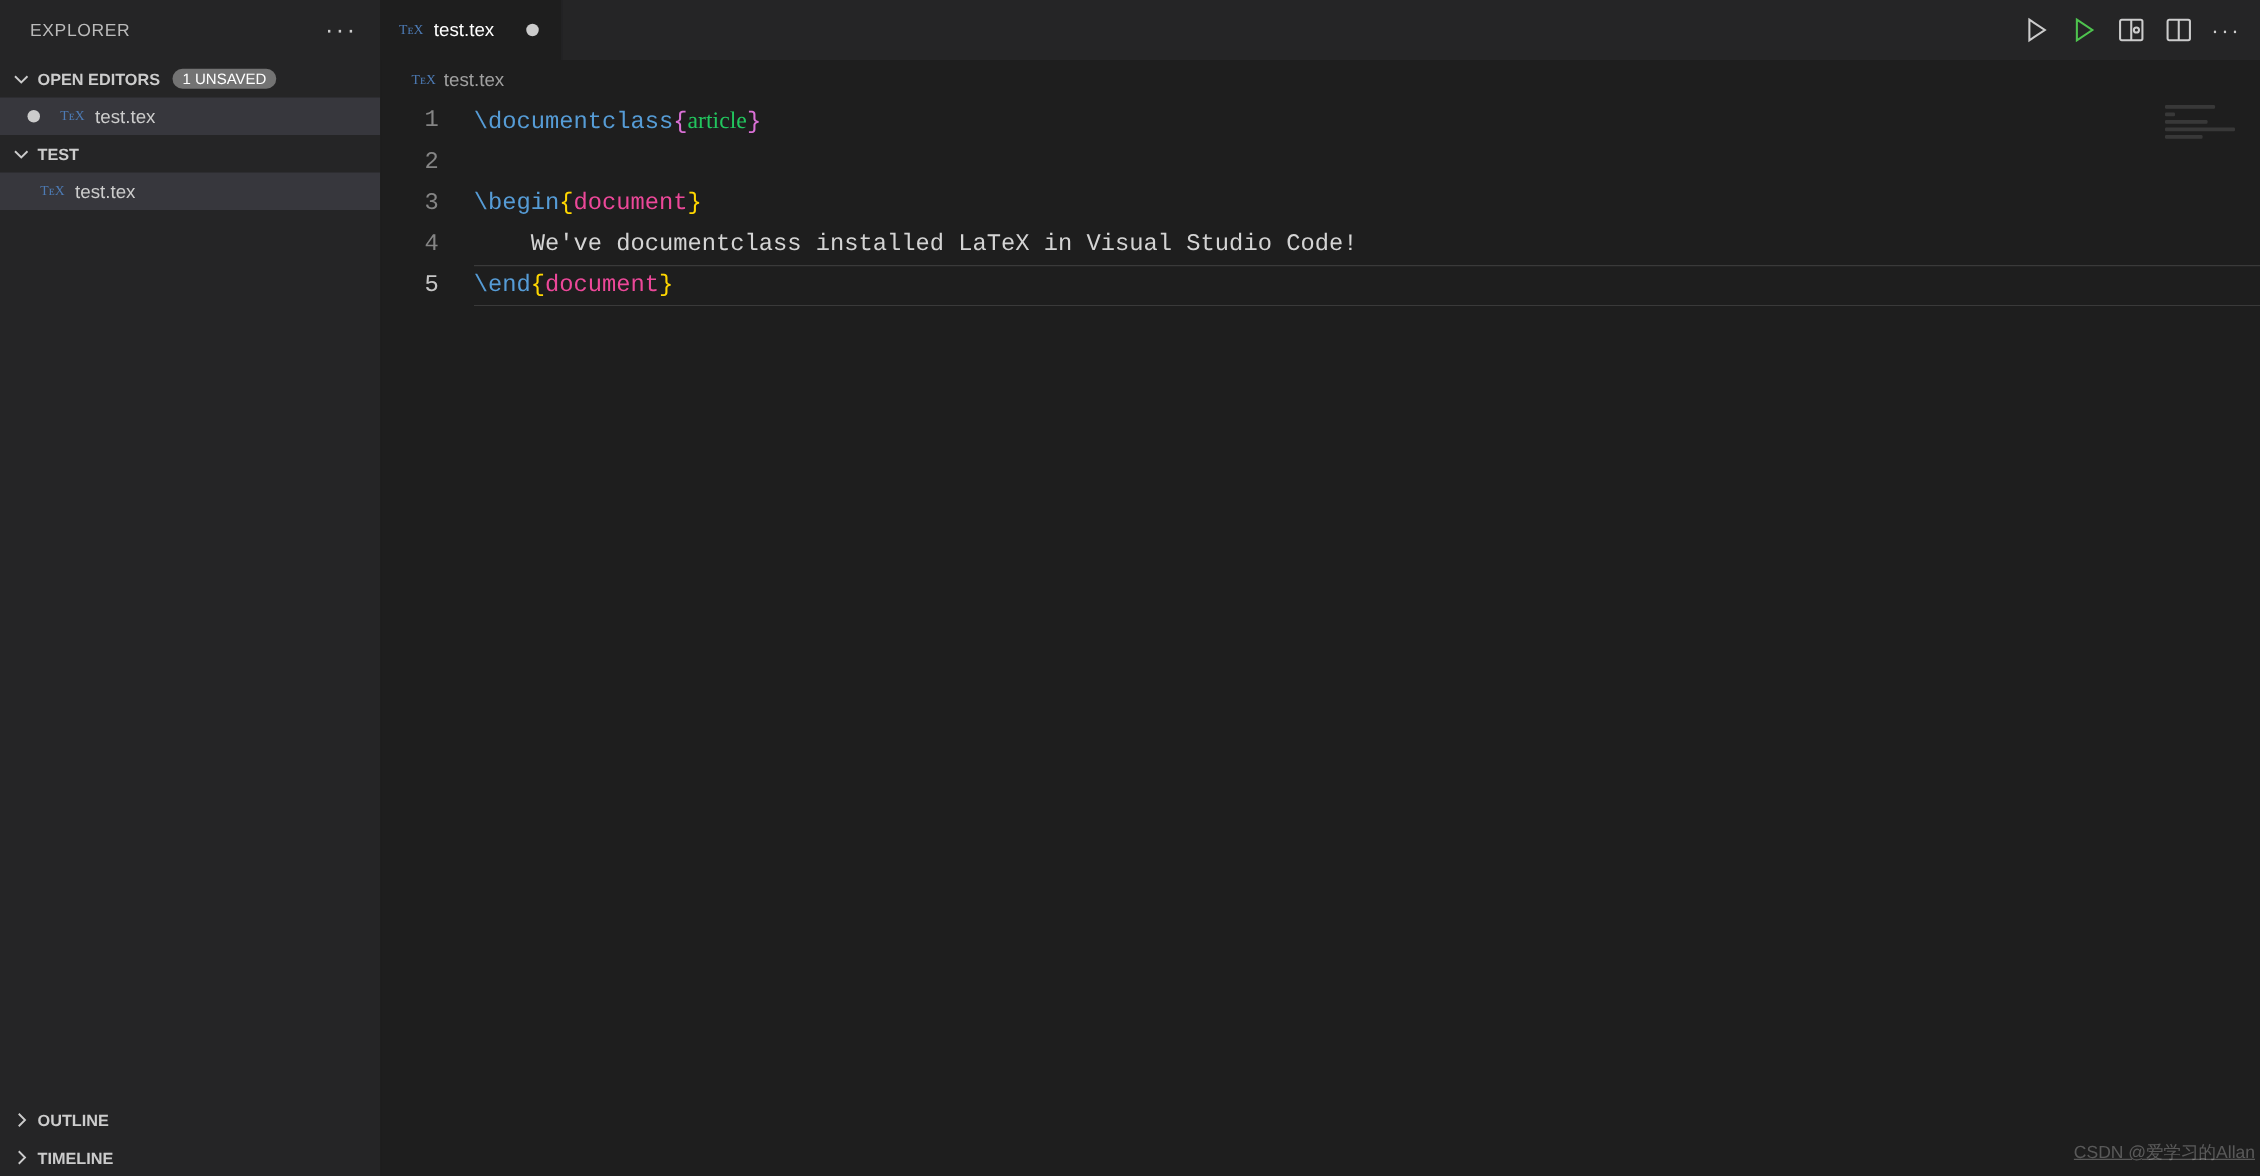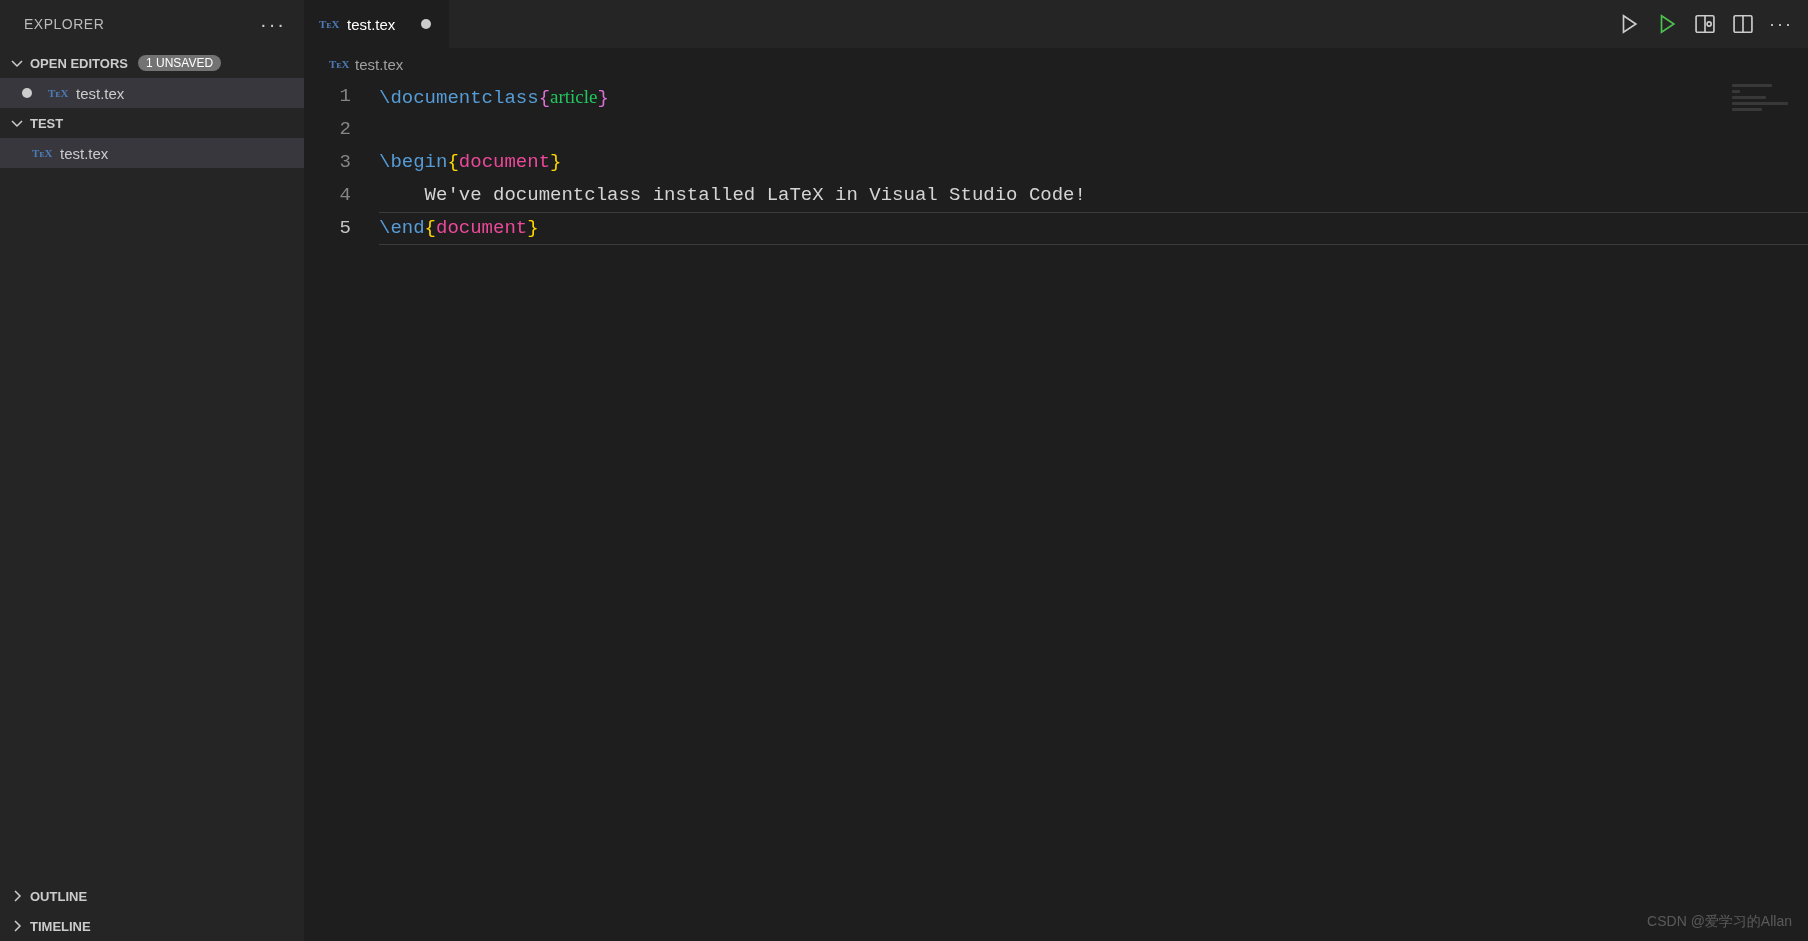--- a/index.html
+++ b/index.html
@@ -93,21 +93,21 @@
     .dirty-dot {
       width: 10px;
       height: 10px;
       border-radius: 50%;
       background: #cccccc;
       margin-right: 8px;
     }
     .tex-icon {
       color: #4d7bb5;
       font-size: 11px;
-      font-weight: bold;
+      font-weight: normal;
       font-family: serif;
       width: 20px;
       display: inline-block;
       text-align: center;
     }
     .spacer {
       flex: 1;
     }
     
     .main {
@@ -217,24 +217,25 @@
       gap: 3px;
     }
     .minimap .mline {
       height: 3px;
       background: #888;
       border-radius: 1px;
     }
     .watermark {
       position: absolute;
       bottom: 10px;
-      right: 16px;
+      right: 4px;
       font-size: 14px;
       color: rgba(200,200,200,0.35);
       font-family: sans-serif;
+      text-decoration: underline;
     }
   </style>
 </head>
 <body>
 
 <div class="sidebar">
   <div class="sidebar-header">
     <span class="sidebar-header-title">EXPLORER</span>
     <span class="more-icon">···</span>
   </div>

